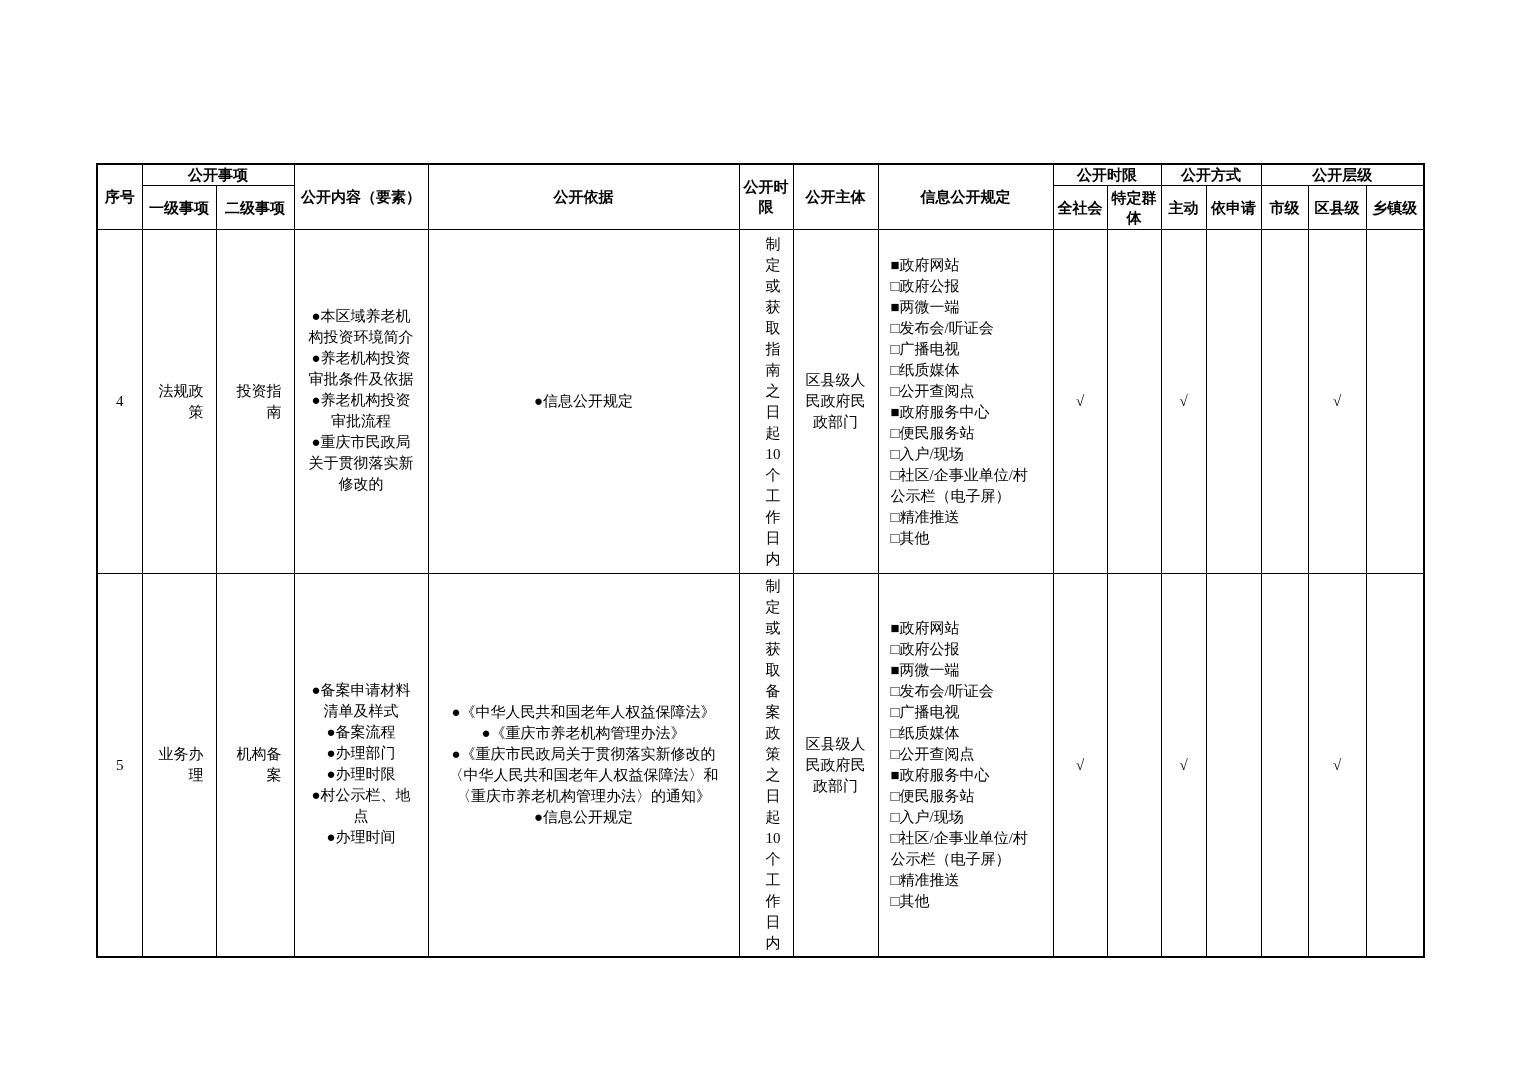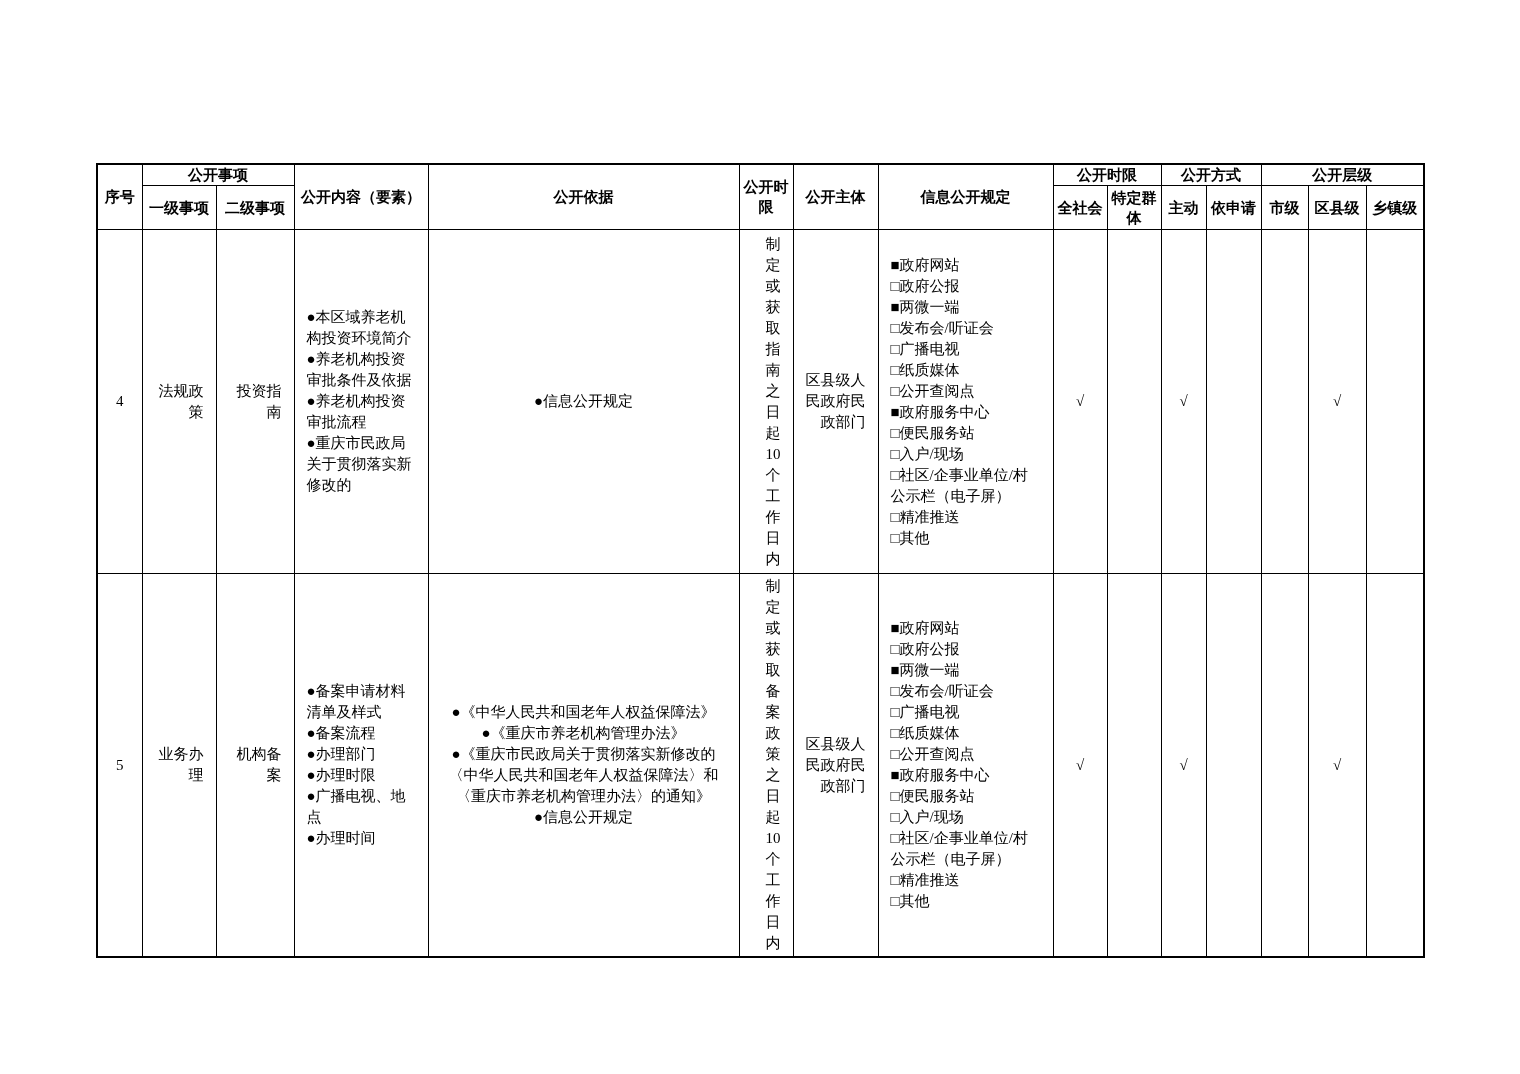--- a/index.html
+++ b/index.html
@@ -40,24 +40,24 @@
     text-align: center;
     padding: 0 2px;
     line-height: 20px;
   }
   tr.hrow1 { height: 20px; }
   tr.hrow2 { height: 44px; }
   tr.drow1 { height: 344px; }
   tr.drow2 { height: 291px; }
   td.c-seq  { text-align: center; }
   td.c-l1, td.c-l2 { text-align: right; padding: 0 11px; }
-  td.c-content { text-align: left; padding: 2px 19px 2px 9px; }
+  td.c-content { text-align: center; padding: 2px 19px 2px 9px; font-family: Liberation Mono, monospace; }
   td.c-basis   { text-align: center; padding: 2px 10px 2px 9px; }
   td.c-time    { text-align: right; padding: 0 6px; }
-  td.c-subject { text-align: right; padding: 0 14px; }
+  td.c-subject { text-align: center; padding: 0 14px; }
   td.c-channel { text-align: left; padding: 2px 16px 2px 8px; }
   td.c-mark    { text-align: center; font-size: 16px; }
   .item { display: block; }
 </style>
 </head>
 <body>
 
 <div class="sheet">
   <table class="gov">
     <colgroup>
@@ -145,21 +145,21 @@
 
       <tr class="drow2">
         <td class="c-seq">5</td>
         <td class="c-l1">业务办理</td>
         <td class="c-l2">机构备案</td>
         <td class="c-content">
           <span class="item">●备案申请材料清单及样式</span>
           <span class="item">●备案流程</span>
           <span class="item">●办理部门</span>
           <span class="item">●办理时限</span>
-          <span class="item">●广播电视、地点</span>
+          <span class="item">●村公示栏、地点</span>
           <span class="item">●办理时间</span>
         </td>
         <td class="c-basis">
           <span class="item">●《中华人民共和国老年人权益保障法》</span>
           <span class="item">●《重庆市养老机构管理办法》</span>
           <span class="item">●《重庆市民政局关于贯彻落实新修改的〈中华人民共和国老年人权益保障法〉和〈重庆市养老机构管理办法〉的通知》</span>
           <span class="item">●信息公开规定</span>
         </td>
         <td class="c-time">制定或获取备案政策之日起10 个工作日内</td>
         <td class="c-subject">区县级人民政府民政部门</td>

